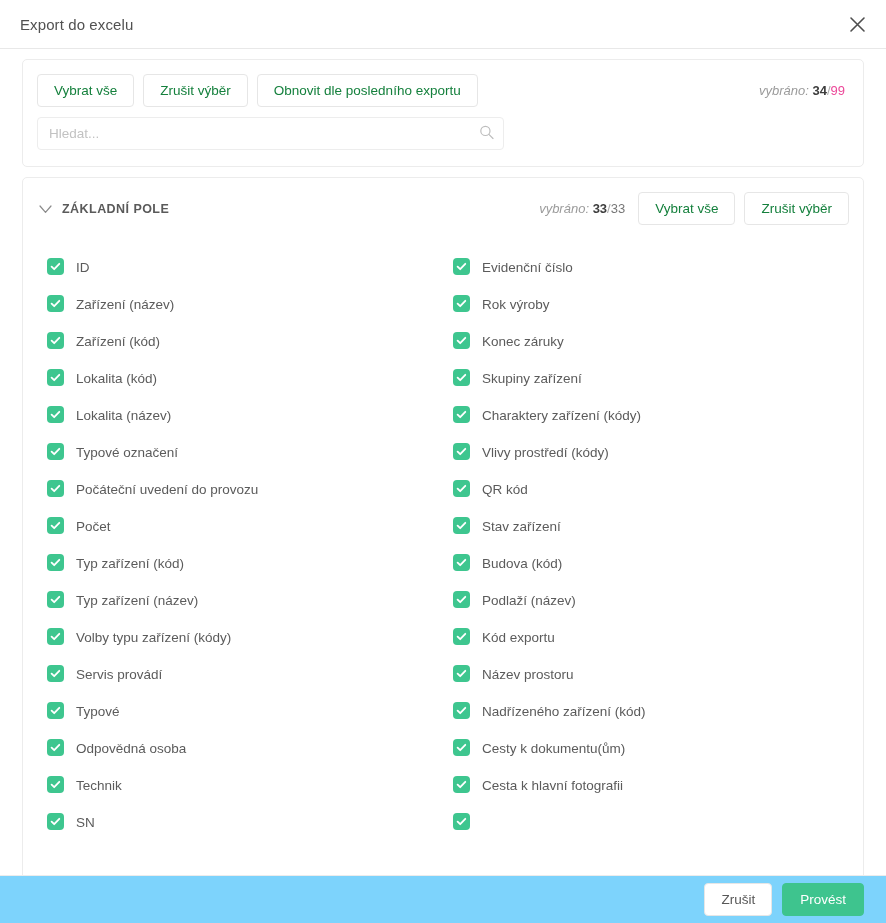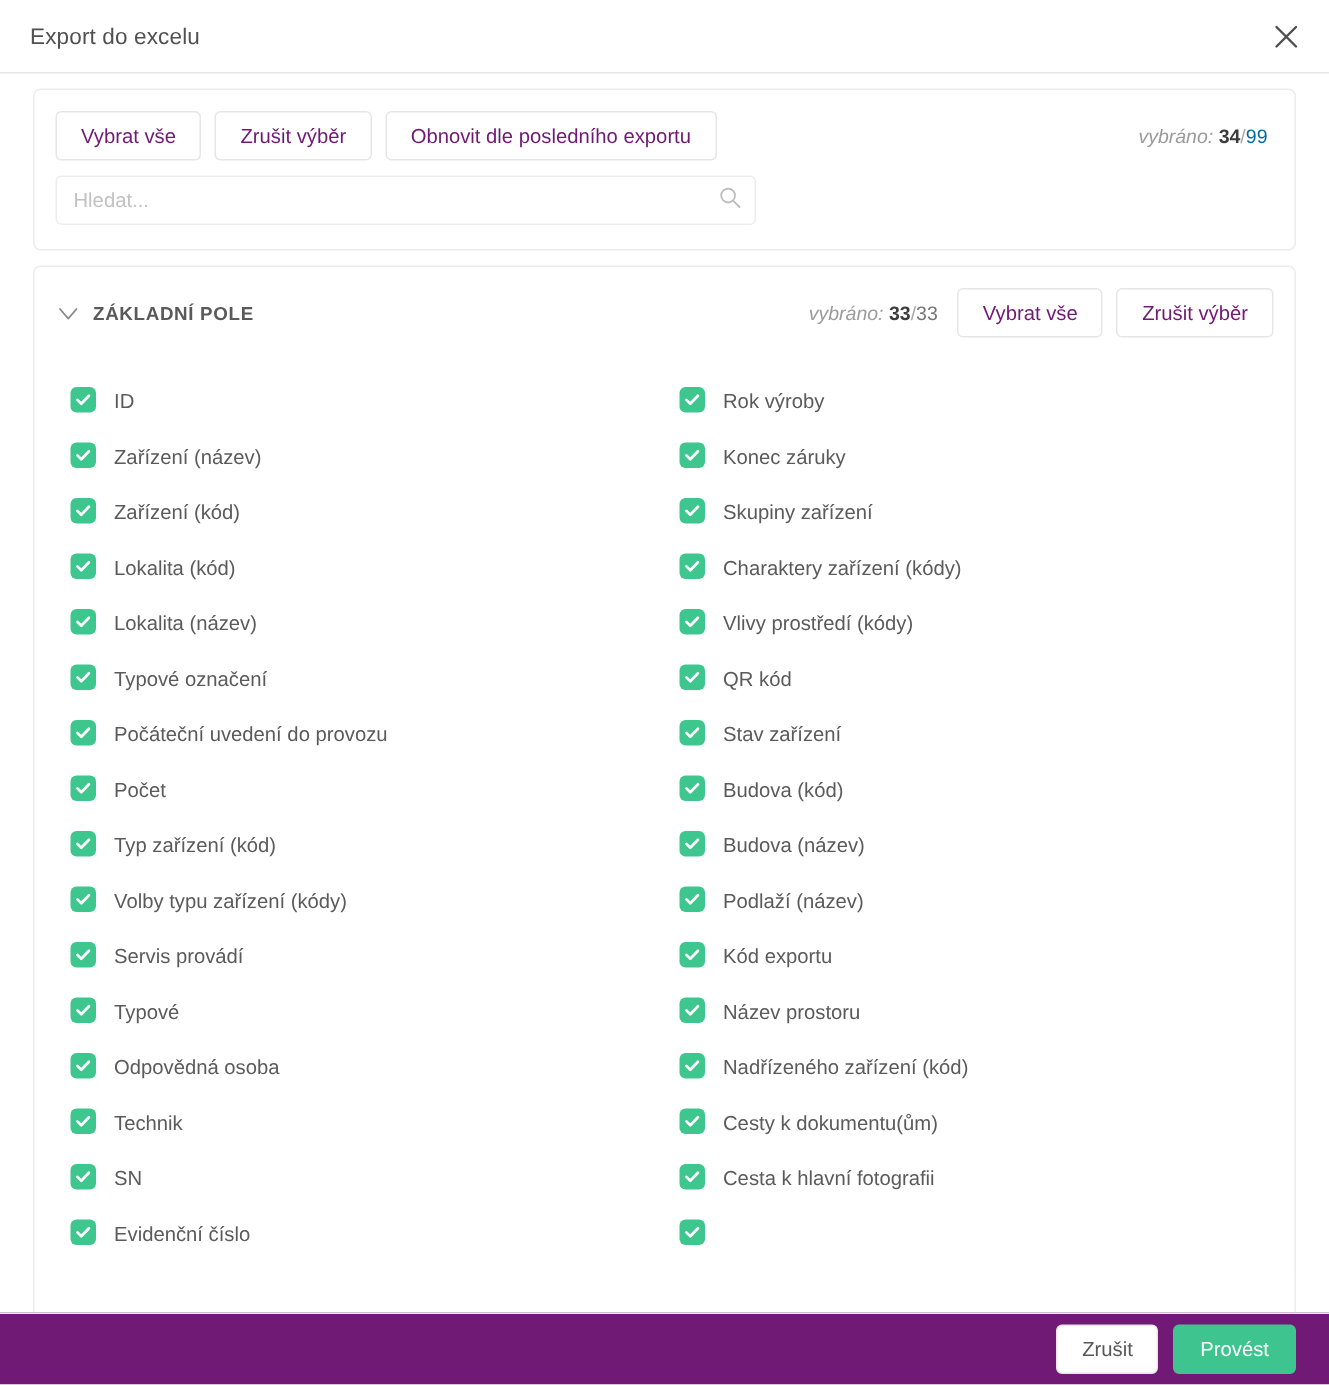--- a/index.html
+++ b/index.html
@@ -66,21 +66,21 @@
     position: relative;
   }
   .toolbar-row {
     display: flex;
     align-items: center;
     gap: 9px;
   }
   .btn {
     font-family: "Liberation Sans", "DejaVu Sans", sans-serif;
     font-size: 13.5px;
-    color: #701a75;
+    color: #15803d;
     background: #ffffff;
     border: 1px solid #e6e6e6;
     border-radius: 4px;
     padding: 0 16px;
     height: 33px;
     line-height: 31px;
     cursor: pointer;
     white-space: nowrap;
   }
 
@@ -91,21 +91,21 @@
     font-size: 13px;
     color: #9b9b9b;
     white-space: nowrap;
   }
   .count-label .lbl { font-style: italic; }
   .count-label .num {
     font-weight: bold;
     color: #3d3d3d;
     font-style: normal;
   }
-  .count-label .total { color: #0369a1; font-style: normal; }
+  .count-label .total { color: #ec4899; font-style: normal; }
   .count-label .slash { color: #a8a8a8; font-style: normal; }
 
   .search-wrap {
     margin-top: 10px;
     position: relative;
     width: 467px;
   }
   .search-input {
     width: 100%;
     height: 33px;
@@ -216,21 +216,21 @@
     left: 0;
     right: 0;
     bottom: 0;
     height: 48px;
     border-top: 1px solid #ececec;
     display: flex;
     align-items: center;
     justify-content: flex-end;
     padding: 0 22px;
     gap: 10px;
-    background:#701a75;
+    background:#7dd3fc;
   }
   .btn-cancel {
     font-size: 13.5px;
     color: #585858;
     background: #fff;
     border: 1px solid #e6e6e6;
     border-radius: 4px;
     height: 33px;
     padding: 0 16px;
     cursor: pointer;
@@ -379,20 +379,28 @@
             </svg>
           </span>
           <span class="field-label">Typ zařízení (kód)</span>
         </div>
         <div class="field-item">
           <span class="cbx">
             <svg width="11" height="11" viewBox="0 0 11 11" aria-hidden="true">
               <path d="M1.6 5.6 L4.2 8.2 L9.3 2.8" fill="none" stroke="#ffffff" stroke-width="1.8" stroke-linecap="round" stroke-linejoin="round"></path>
             </svg>
           </span>
+          <span class="field-label">Typ zařízení (název)</span>
+        </div>
+        <div class="field-item">
+          <span class="cbx">
+            <svg width="11" height="11" viewBox="0 0 11 11" aria-hidden="true">
+              <path d="M1.6 5.6 L4.2 8.2 L9.3 2.8" fill="none" stroke="#ffffff" stroke-width="1.8" stroke-linecap="round" stroke-linejoin="round"></path>
+            </svg>
+          </span>
           <span class="field-label">Volby typu zařízení (kódy)</span>
         </div>
         <div class="field-item">
           <span class="cbx">
             <svg width="11" height="11" viewBox="0 0 11 11" aria-hidden="true">
               <path d="M1.6 5.6 L4.2 8.2 L9.3 2.8" fill="none" stroke="#ffffff" stroke-width="1.8" stroke-linecap="round" stroke-linejoin="round"></path>
             </svg>
           </span>
           <span class="field-label">Servis provádí</span>
         </div>
@@ -492,28 +500,20 @@
           </span>
           <span class="field-label">Stav zařízení</span>
         </div>
         <div class="field-item">
           <span class="cbx">
             <svg width="11" height="11" viewBox="0 0 11 11" aria-hidden="true">
               <path d="M1.6 5.6 L4.2 8.2 L9.3 2.8" fill="none" stroke="#ffffff" stroke-width="1.8" stroke-linecap="round" stroke-linejoin="round"></path>
             </svg>
           </span>
           <span class="field-label">Budova (kód)</span>
-        </div>
-        <div class="field-item">
-          <span class="cbx">
-            <svg width="11" height="11" viewBox="0 0 11 11" aria-hidden="true">
-              <path d="M1.6 5.6 L4.2 8.2 L9.3 2.8" fill="none" stroke="#ffffff" stroke-width="1.8" stroke-linecap="round" stroke-linejoin="round"></path>
-            </svg>
-          </span>
-          <span class="field-label">Budova (název)</span>
         </div>
         <div class="field-item">
           <span class="cbx">
             <svg width="11" height="11" viewBox="0 0 11 11" aria-hidden="true">
               <path d="M1.6 5.6 L4.2 8.2 L9.3 2.8" fill="none" stroke="#ffffff" stroke-width="1.8" stroke-linecap="round" stroke-linejoin="round"></path>
             </svg>
           </span>
           <span class="field-label">Podlaží (název)</span>
         </div>
         <div class="field-item">

